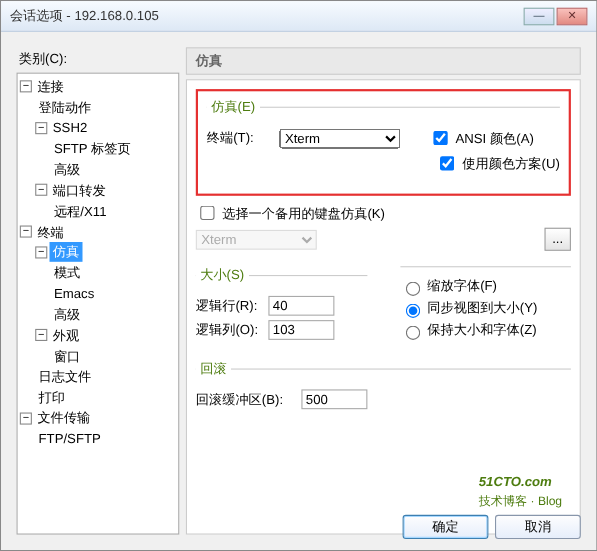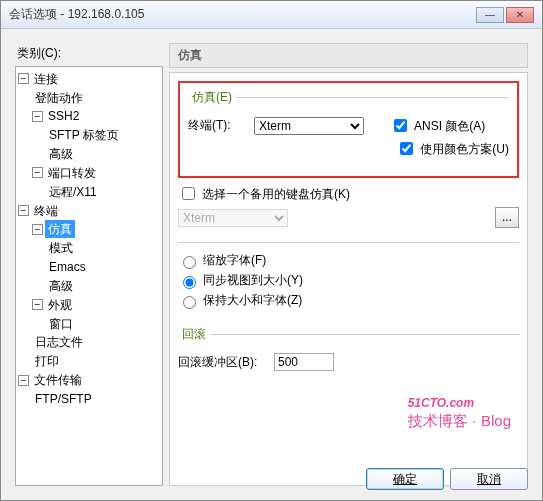--- a/index.html
+++ b/index.html
@@ -29,24 +29,24 @@
   .lbl { width: 60px; }
   select.term { width: 110px; }
   input.num { width: 60px; text-align: left; padding: 1px 3px; border: 1px solid #aaa; }
   .cb { display: flex; align-items: flex-end; gap: 4px; }
   .twocol { display: flex; gap: 30px; }
   .col { flex: 1; }
   .rad { display: flex; align-items: center; gap: 4px; margin: 3px 0; }
   .btnbar { display: flex; gap: 6px; align-items: center; }
   .sqbtn { width: 24px; height: 21px; border: 1px solid #999; background: linear-gradient(#fff,#e4e4e4); text-align: center; line-height: 18px; }
   .footer { position: absolute; right: 14px; bottom: 10px; display: flex; gap: 6px; }
-  .dlgbtn { width: 78px; height: 22px; border: 1px solid #8896ab; background: linear-gradient(#fdfdfe,#e6eefb); text-align: center; line-height: 20px; border-radius: 3px; text-decoration: underline; }
+  .dlgbtn { width: 78px; height: 22px; border: 1px solid #8896ab; background: linear-gradient(#fdfdfe,#e6eefb); text-align: center; line-height: 20px; border-radius: 3px; }
   .okbtn { border-color: #3c7fb1; box-shadow: 0 0 0 1px #a7d8ff inset; }
-  .watermark { position: absolute; right: 16px; bottom: 54px; color: #ec4899; font-style: italic; font-family: Georgia, serif; font-size: 20px; font-weight: bold; text-shadow: 1px 1px 0 #fff; pointer-events: none; }
-  .watermark .sub { font-size: 15px; font-style: normal; font-weight: normal; display: block; text-align: right; }
+  .watermark { position: absolute; right: 16px; bottom: 22px; color: #4d7c0f; font-style: italic; font-family: Georgia, serif; font-size: 20px; font-weight: bold; text-shadow: 1px 1px 0 #fff; pointer-events: none; }
+  .watermark .sub { font-size: 11px; font-style: normal; font-weight: normal; display: block; text-align: right; }
   select:disabled, input:disabled { background: #f4f4f4; color: #888; }
 </style>
 </head>
 <body>
 
 <div class="window">
   <div class="titlebar">
     <span>会话选项 - 192.168.0.105</span>
     <div class="winbtns">
       <div class="winbtn">—</div>
@@ -137,20 +137,33 @@
           <select class="term" disabled="">
             <option>Xterm</option>
           </select>
           <span style="flex:1"></span>
           <div class="sqbtn">...</div>
         </div>
 
         <div class="twocol">
           <div class="col">
             <fieldset class="plain">
+              <legend>大小(S)</legend>
+              <div class="row">
+                <span class="lbl">逻辑行(R):</span>
+                <input class="num" value="40" style="">
+              </div>
+              <div class="row">
+                <span class="lbl">逻辑列(O):</span>
+                <input class="num" value="103" style="">
+              </div>
+            </fieldset>
+          </div>
+          <div class="col">
+            <fieldset class="plain">
               <label class="rad">
                   <input type="radio" name="rs" style="">
                   <span>缩放字体(F)</span>
                 </label>
               <label class="rad">
                   <input type="radio" name="rs" checked="" style="">
                   <span>同步视图到大小(Y)</span>
                 </label>
               <label class="rad">
                   <input type="radio" name="rs" style="">

